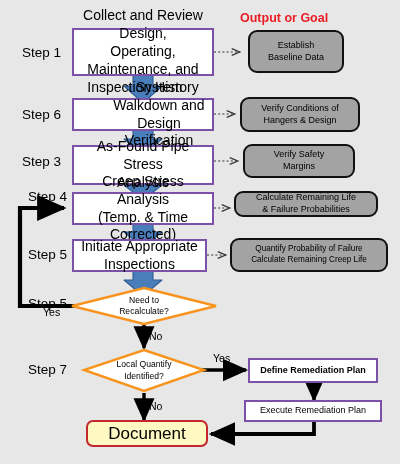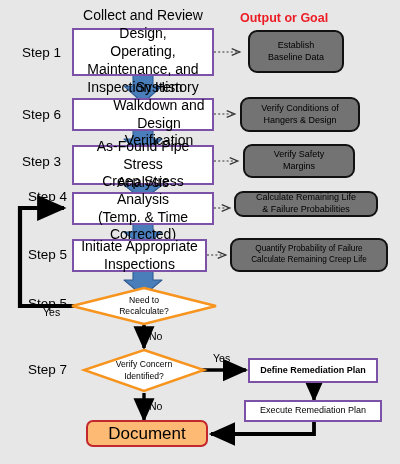--- a/index.html
+++ b/index.html
@@ -27,34 +27,34 @@
     box-sizing:border-box;
     display:flex;align-items:center;justify-content:center;
     text-align:center;
     font-size:14px;line-height:1.28;
     color:#000;
     padding:1px 3px;
   }
 
   .gbox{
     position:absolute;
-    background:#737373;
+    background:#a3a3a3;
     border:2.4px solid #111;
     border-radius:9px;
     box-sizing:border-box;
     display:flex;align-items:center;justify-content:center;
     text-align:center;
     font-size:9px;line-height:1.3;
     color:#000;
     padding:1px 3px;
   }
 
   .docbox{
     position:absolute;
-    background:#fdba74;
+    background:#fef9c3;
     border:2.6px solid #c1272d;
     border-radius:7px;
     box-sizing:border-box;
     display:flex;align-items:center;justify-content:center;
     font-size:17px;color:#000;
   }
 
   .diamond{position:absolute;}
   .diamond .dlabel{
     position:absolute;left:0;top:0;width:100%;height:100%;
@@ -192,21 +192,21 @@
     <span style="white-space: pre-line;">Quantify Probability of Failure
 Calculate Remaining Creep Life</span>
   </div>
 
   <div class="diamond" style="left:72px;top:288px;width:144px;height:36px;">
     <div class="dlabel" style="white-space: pre-line;">Need to
 Recalculate?</div>
   </div>
 
   <div class="diamond" style="left:84px;top:350px;width:120px;height:41px;">
-    <div class="dlabel" style="white-space: pre-line;">Verify Concern
+    <div class="dlabel" style="white-space: pre-line;">Local Quantify
 Identified?</div>
   </div>
 
   <div class="ylbl" style="left:43px;top:306px;">Yes</div>
   <div class="ylbl" style="left:149px;top:330px;">No</div>
   <div class="ylbl" style="left:213px;top:352px;">Yes</div>
   <div class="ylbl" style="left:149px;top:400px;">No</div>
 
   <div class="docbox" style="left:86px;top:420px;width:122px;height:27px;">
     <span>Document</span>

